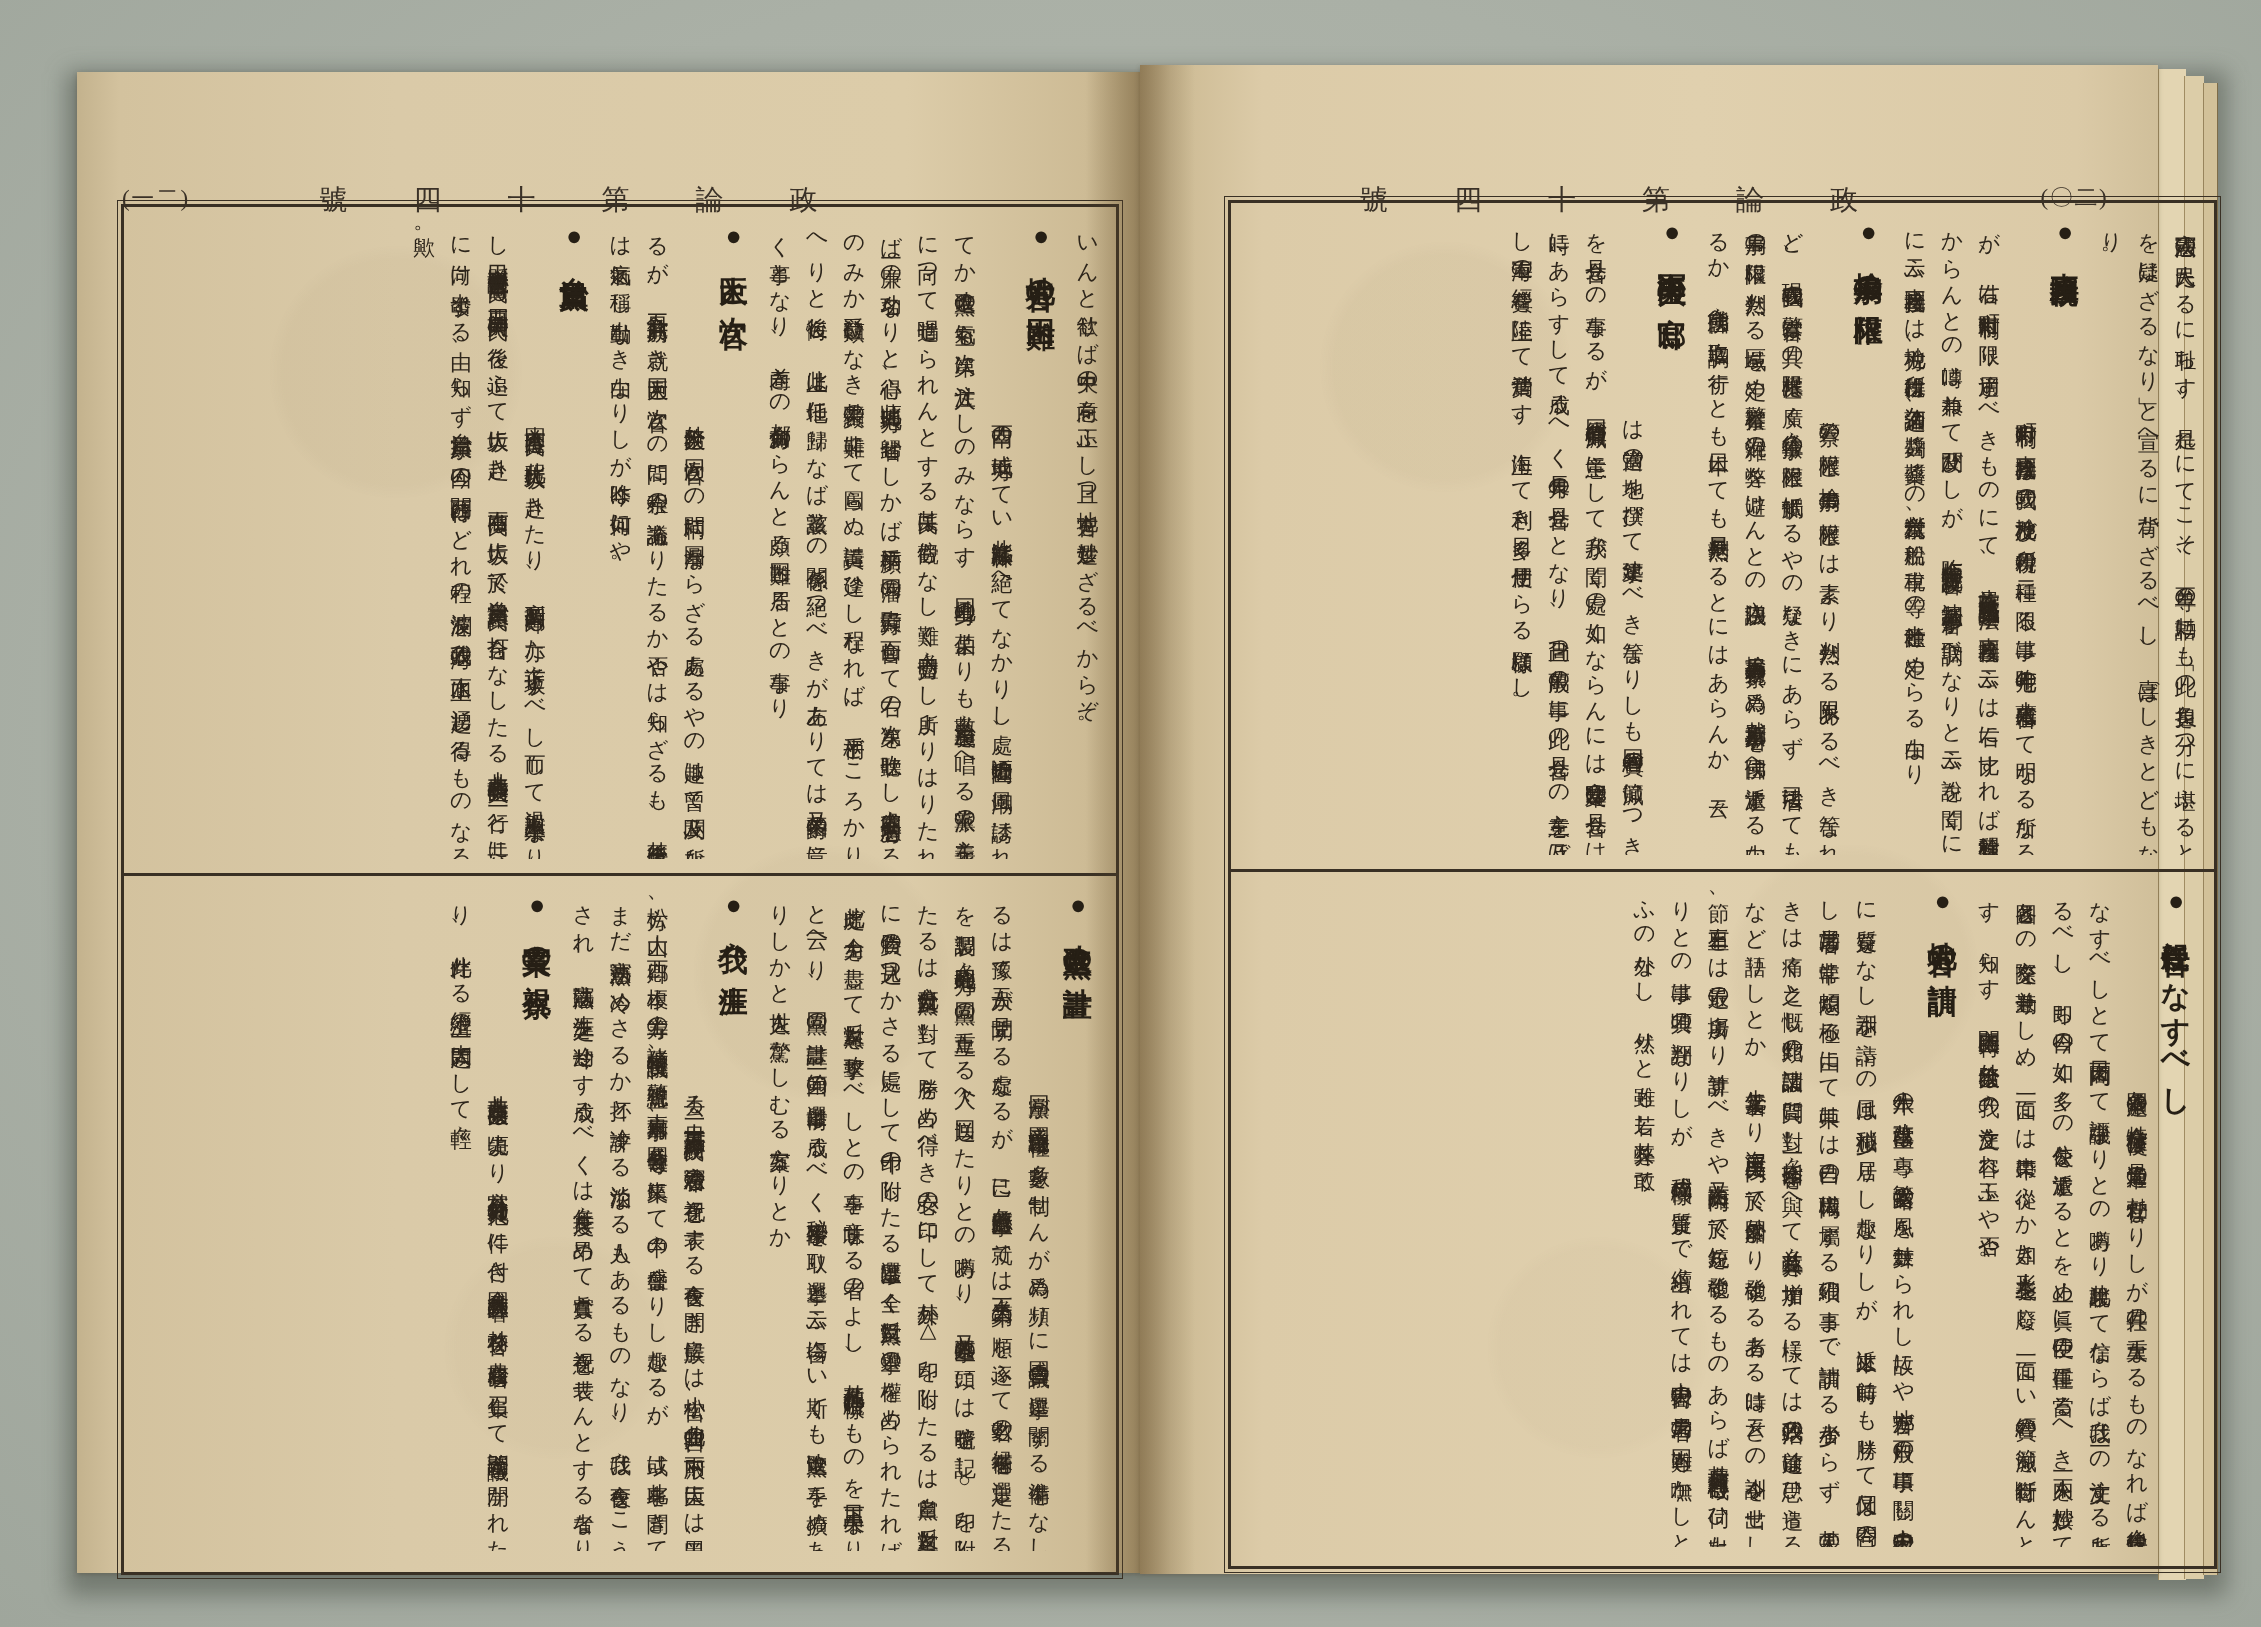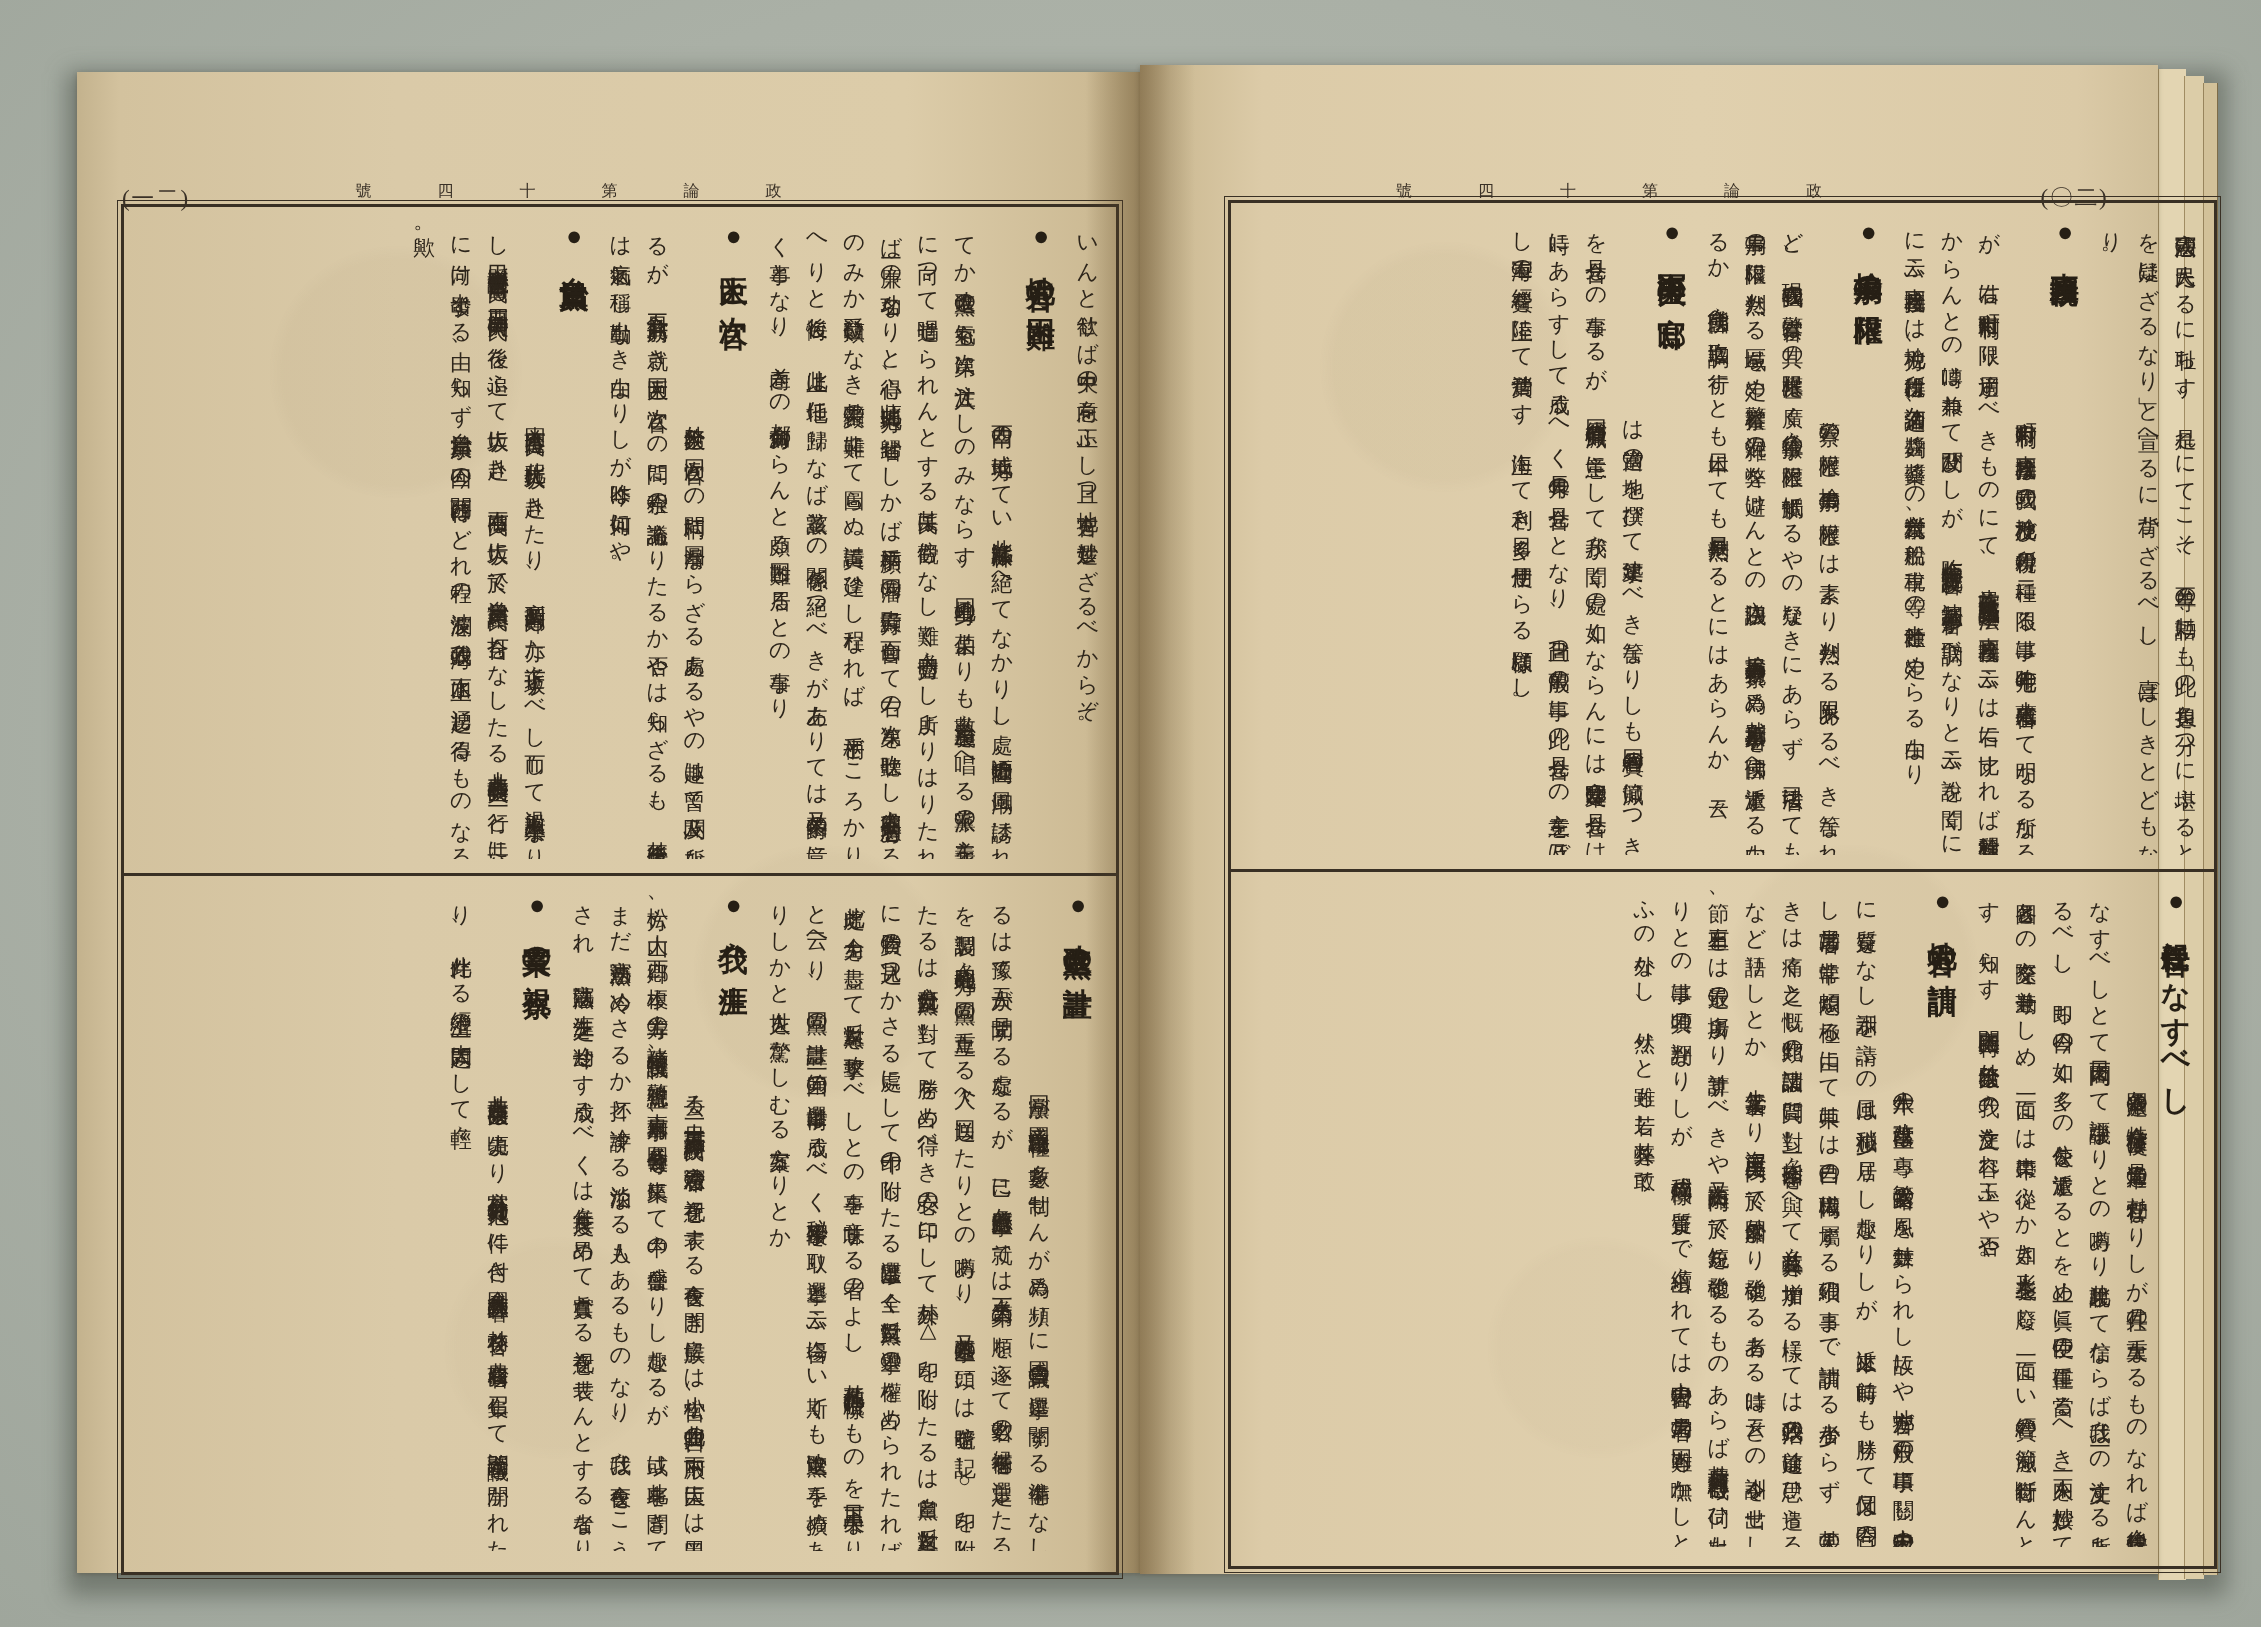--- a/index.html
+++ b/index.html
@@ -24,21 +24,21 @@
   .page-right .gutter-shade{left:0;background:linear-gradient(270deg,transparent,rgba(92,72,42,.42));}
   
   .stack{position:absolute;}
   .stack-1{left:2081px;top:6.3px;width:27px;height:1511px;background:#e3d5b2;border-left:0.8px solid #a08c62;}
   .stack-2{left:2107px;top:12.6px;width:19px;height:1503px;background:#dccd a8;background:#dccda8;border-left:0.8px solid #a08c62;}
   .stack-3{left:2126px;top:20.4px;width:12.6px;height:1492px;background:#d2c199;border-left:0.8px solid #97845c;border-right:1.6px solid #7d6c48;}
   
   .page-header{position:absolute;top:93px;left:31px;right:45px;height:38px;color:#3a3127;margin-top:16px;}
   .page-right .page-header{top:100px;}
   .masthead{position:absolute;left:0;right:0;text-align:center;
-    font-size:16px;letter-spacing:66px;white-space:nowrap;}
+    font-size:28px;letter-spacing:66px;white-space:nowrap;}
   .rtl{unicode-bidi:bidi-override;direction:rtl;}
   .folio{position:absolute;font-size:23px;top:1.6px;letter-spacing:1.6px;}
   .folio-left{left:14px;}
   .folio-right{right:4.7px;text-align:right;}
   
   .frame{position:absolute;border:3.1px solid #39302
 4;border:3.1px solid #393024;outline:1.6px solid #393024;outline-offset:3.1px;background:transparent;}
   .page-left  .frame{left:44px; top:132px;width:992px;height:1365px;}
   .page-right .frame{left:88px;top:135px;width:983px;height:1363px;}
   .half{position:relative;box-sizing:border-box;padding:14px 11px;}

